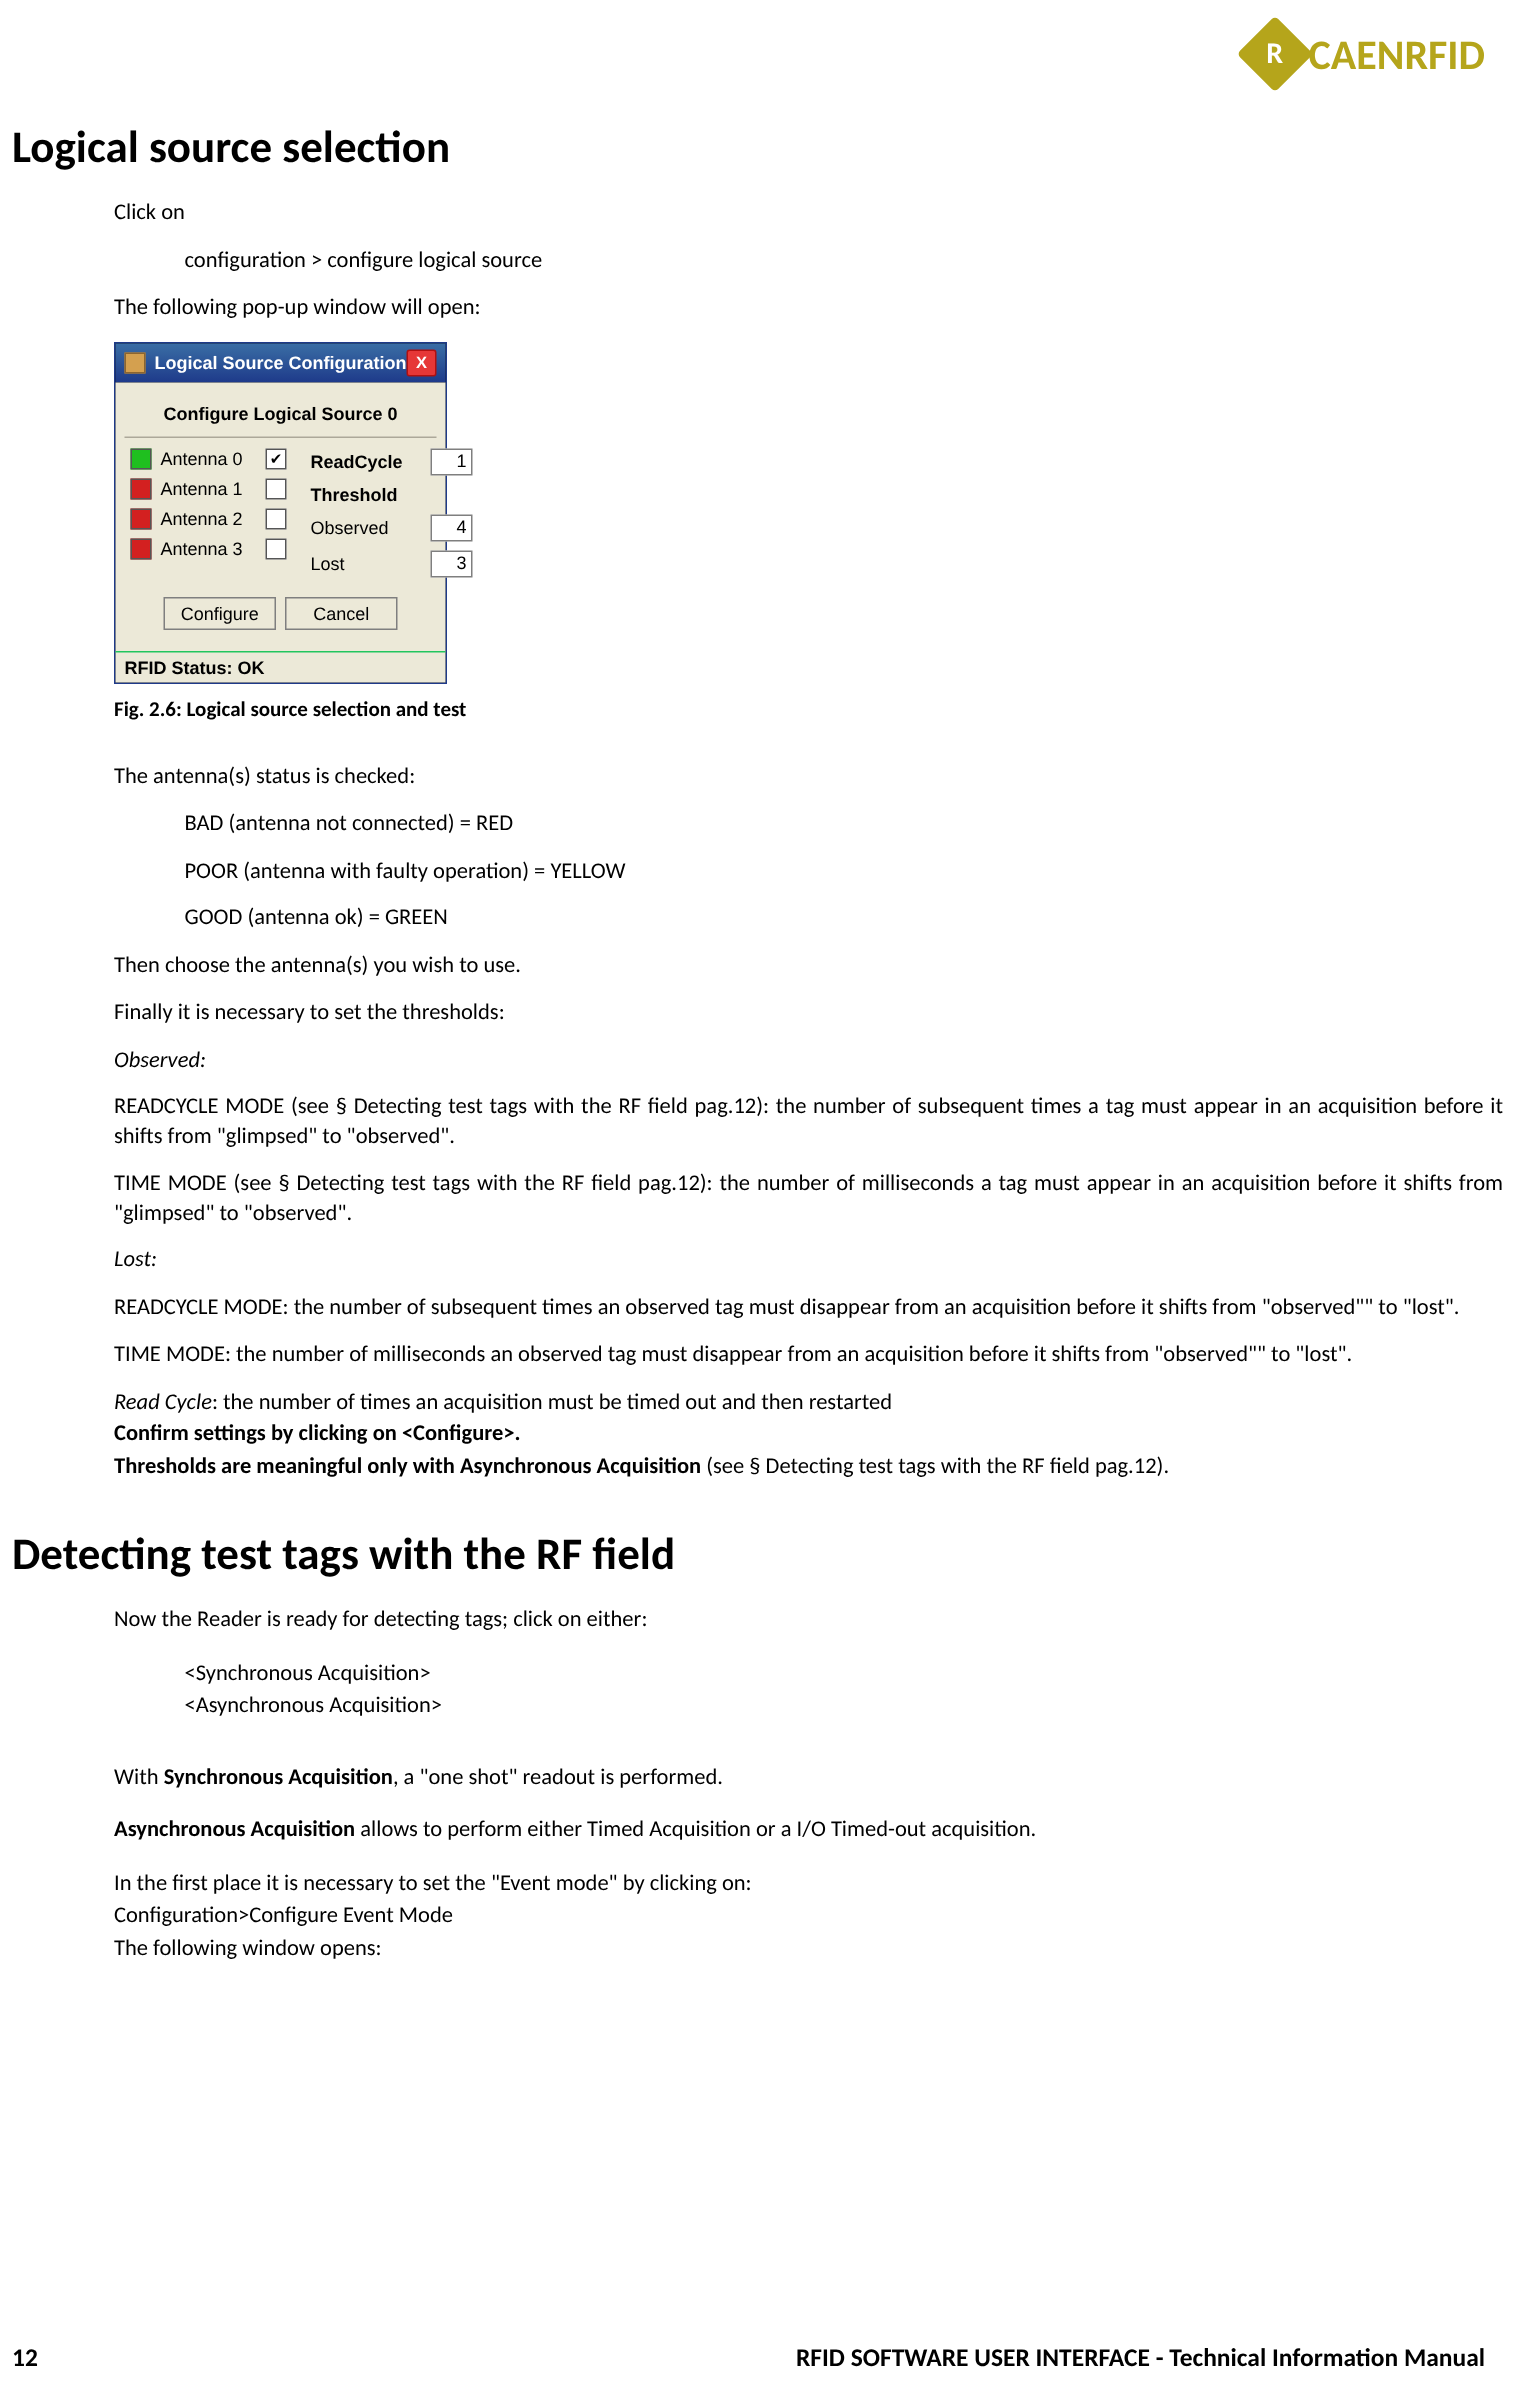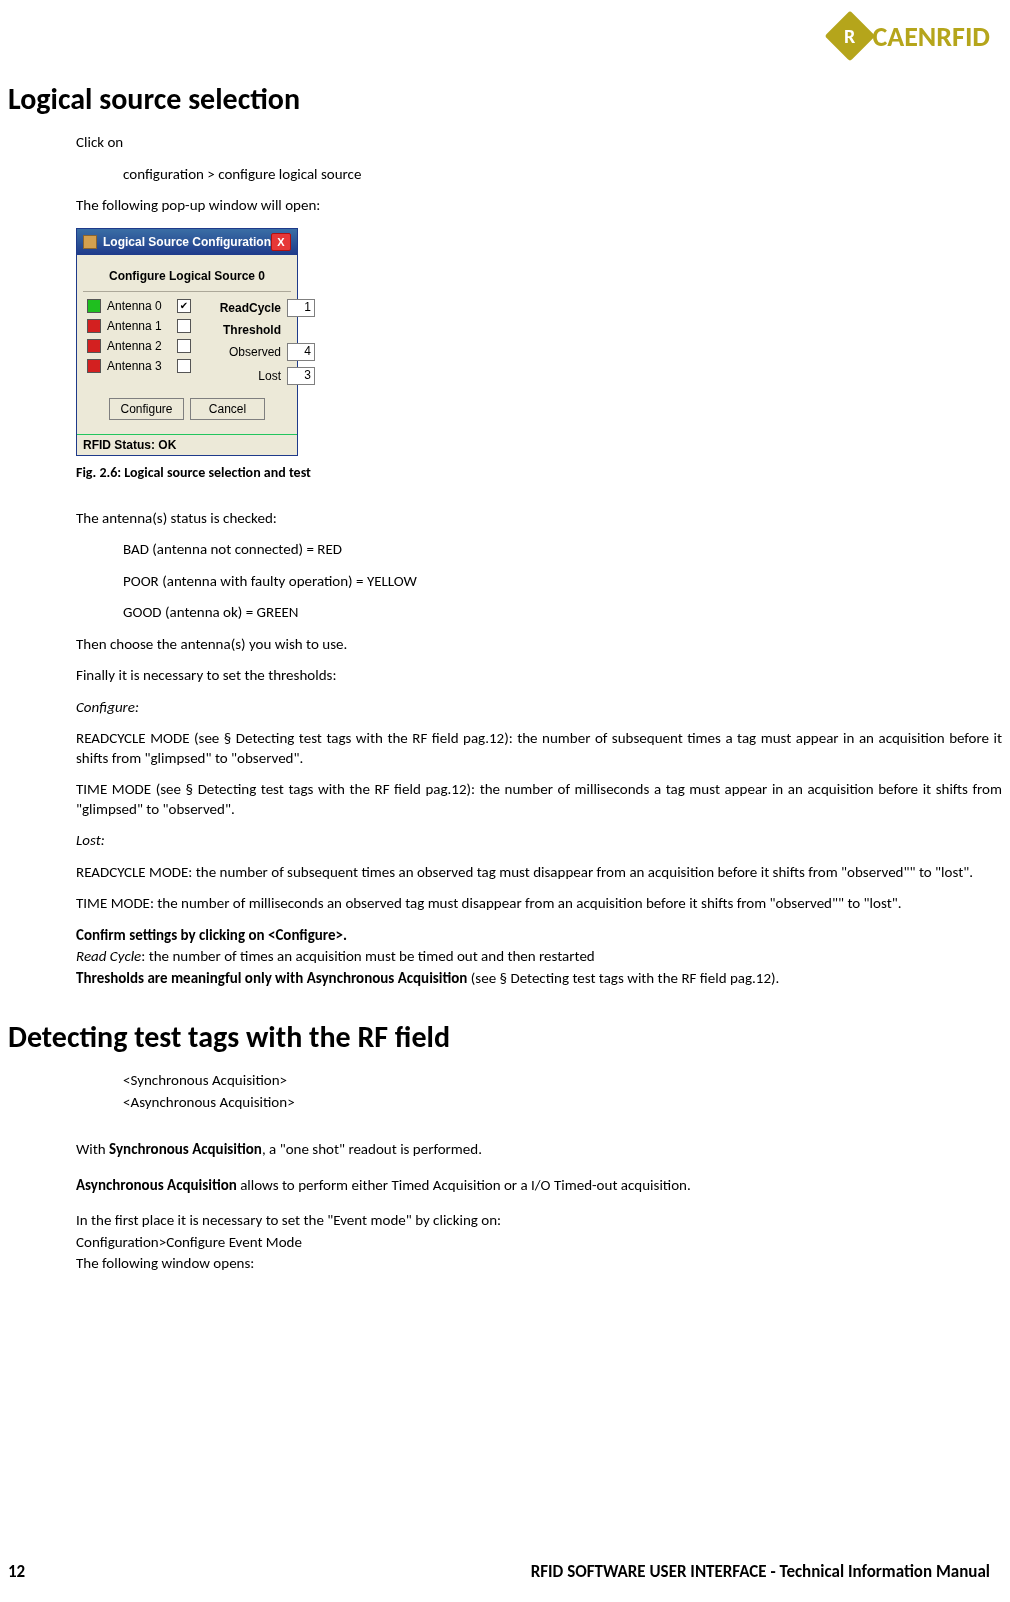--- a/index.html
+++ b/index.html
@@ -127,21 +127,21 @@
   .chk {
     width: 14px; height: 14px;
     border: 1px solid #555;
     background: white;
     display: flex; align-items: center; justify-content: center;
     font-size: 10px;
     margin-right: 8px;
   }
   .field-label {
     width: 80px;
-    text-align: right;
+    text-align: left;
     padding-right: 6px;
     font-weight: bold;
   }
   .num-input {
     width: 28px; height: 18px;
     border: 1px solid #7f7f7f;
     background: white;
     text-align: right;
     padding-right: 3px;
     font-size: 12px;
@@ -267,36 +267,37 @@
     </div>
     <div class="fig-caption">Fig. 2.6: Logical source selection and test</div>
   </div>
 
   <p class="indented">The antenna(s) status is checked:</p>
   <p class="double-indented">BAD (antenna not connected) = RED</p>
   <p class="double-indented">POOR (antenna with faulty operation) = YELLOW</p>
   <p class="double-indented">GOOD (antenna ok) = GREEN</p>
   <p class="indented">Then choose the antenna(s) you wish to use.</p>
   <p class="indented">Finally it is necessary to set the thresholds:</p>
-  <p class="indented italic">Configure:</p>
+  <p class="indented italic">Observed:</p>
   <p class="indented justify">READCYCLE MODE (see § Detecting test tags with the RF field pag.12): the number of subsequent times a tag must appear in an acquisition before it shifts from "glimpsed" to "observed".</p>
   <p class="indented justify">TIME MODE (see § Detecting test tags with the RF field pag.12): the number of milliseconds a tag must appear in an acquisition before it shifts from "glimpsed" to "observed".</p>
   <p class="indented italic">Lost:</p>
   <p class="indented justify">READCYCLE MODE: the number of subsequent times an observed tag must disappear from an acquisition before it shifts from "observed"" to "lost".</p>
   <p class="indented justify">TIME MODE: the number of milliseconds an observed tag must disappear from an acquisition before it shifts from "observed"" to "lost".</p>
-  <p class="indented bold" style="margin-bottom:2px;">Confirm settings by clicking on &lt;Configure&gt;.</p>
   <p class="indented" style="margin-bottom:2px;">
     <span class="italic">Read Cycle</span><span>: the number of times an acquisition must be timed out and then restarted</span>
   </p>
+  <p class="indented bold" style="margin-bottom:2px;">Confirm settings by clicking on &lt;Configure&gt;.</p>
   <p class="indented" style="margin-bottom:30px;">
     <span class="bold">Thresholds are meaningful only with Asynchronous Acquisition </span><span>(see § Detecting test tags with the RF field pag.12).</span>
   </p>
 
   <h1>Detecting test tags with the RF field</h1>
 
+  <p class="indented" style="margin-bottom:16px;">Now the Reader is ready for detecting tags; click on either:</p>
   <p class="double-indented" style="margin-bottom:2px;">&lt;Synchronous Acquisition&gt;</p>
   <p class="double-indented" style="margin-bottom:28px;">&lt;Asynchronous Acquisition&gt;</p>
   <p class="indented" style="margin-bottom:16px;">
     <span>With </span><span class="bold">Synchronous Acquisition</span><span>, a "one shot" readout is performed.</span>
   </p>
   <p class="indented" style="margin-bottom:16px;">
     <span class="bold">Asynchronous Acquisition</span><span> allows to perform either Timed Acquisition or a I/O Timed-out acquisition.</span>
   </p>
   <p class="indented" style="margin-bottom:2px;">In the first place it is necessary to set the "Event mode" by clicking on:</p>
   <p class="indented" style="margin-bottom:2px;">Configuration&gt;Configure Event Mode</p>

